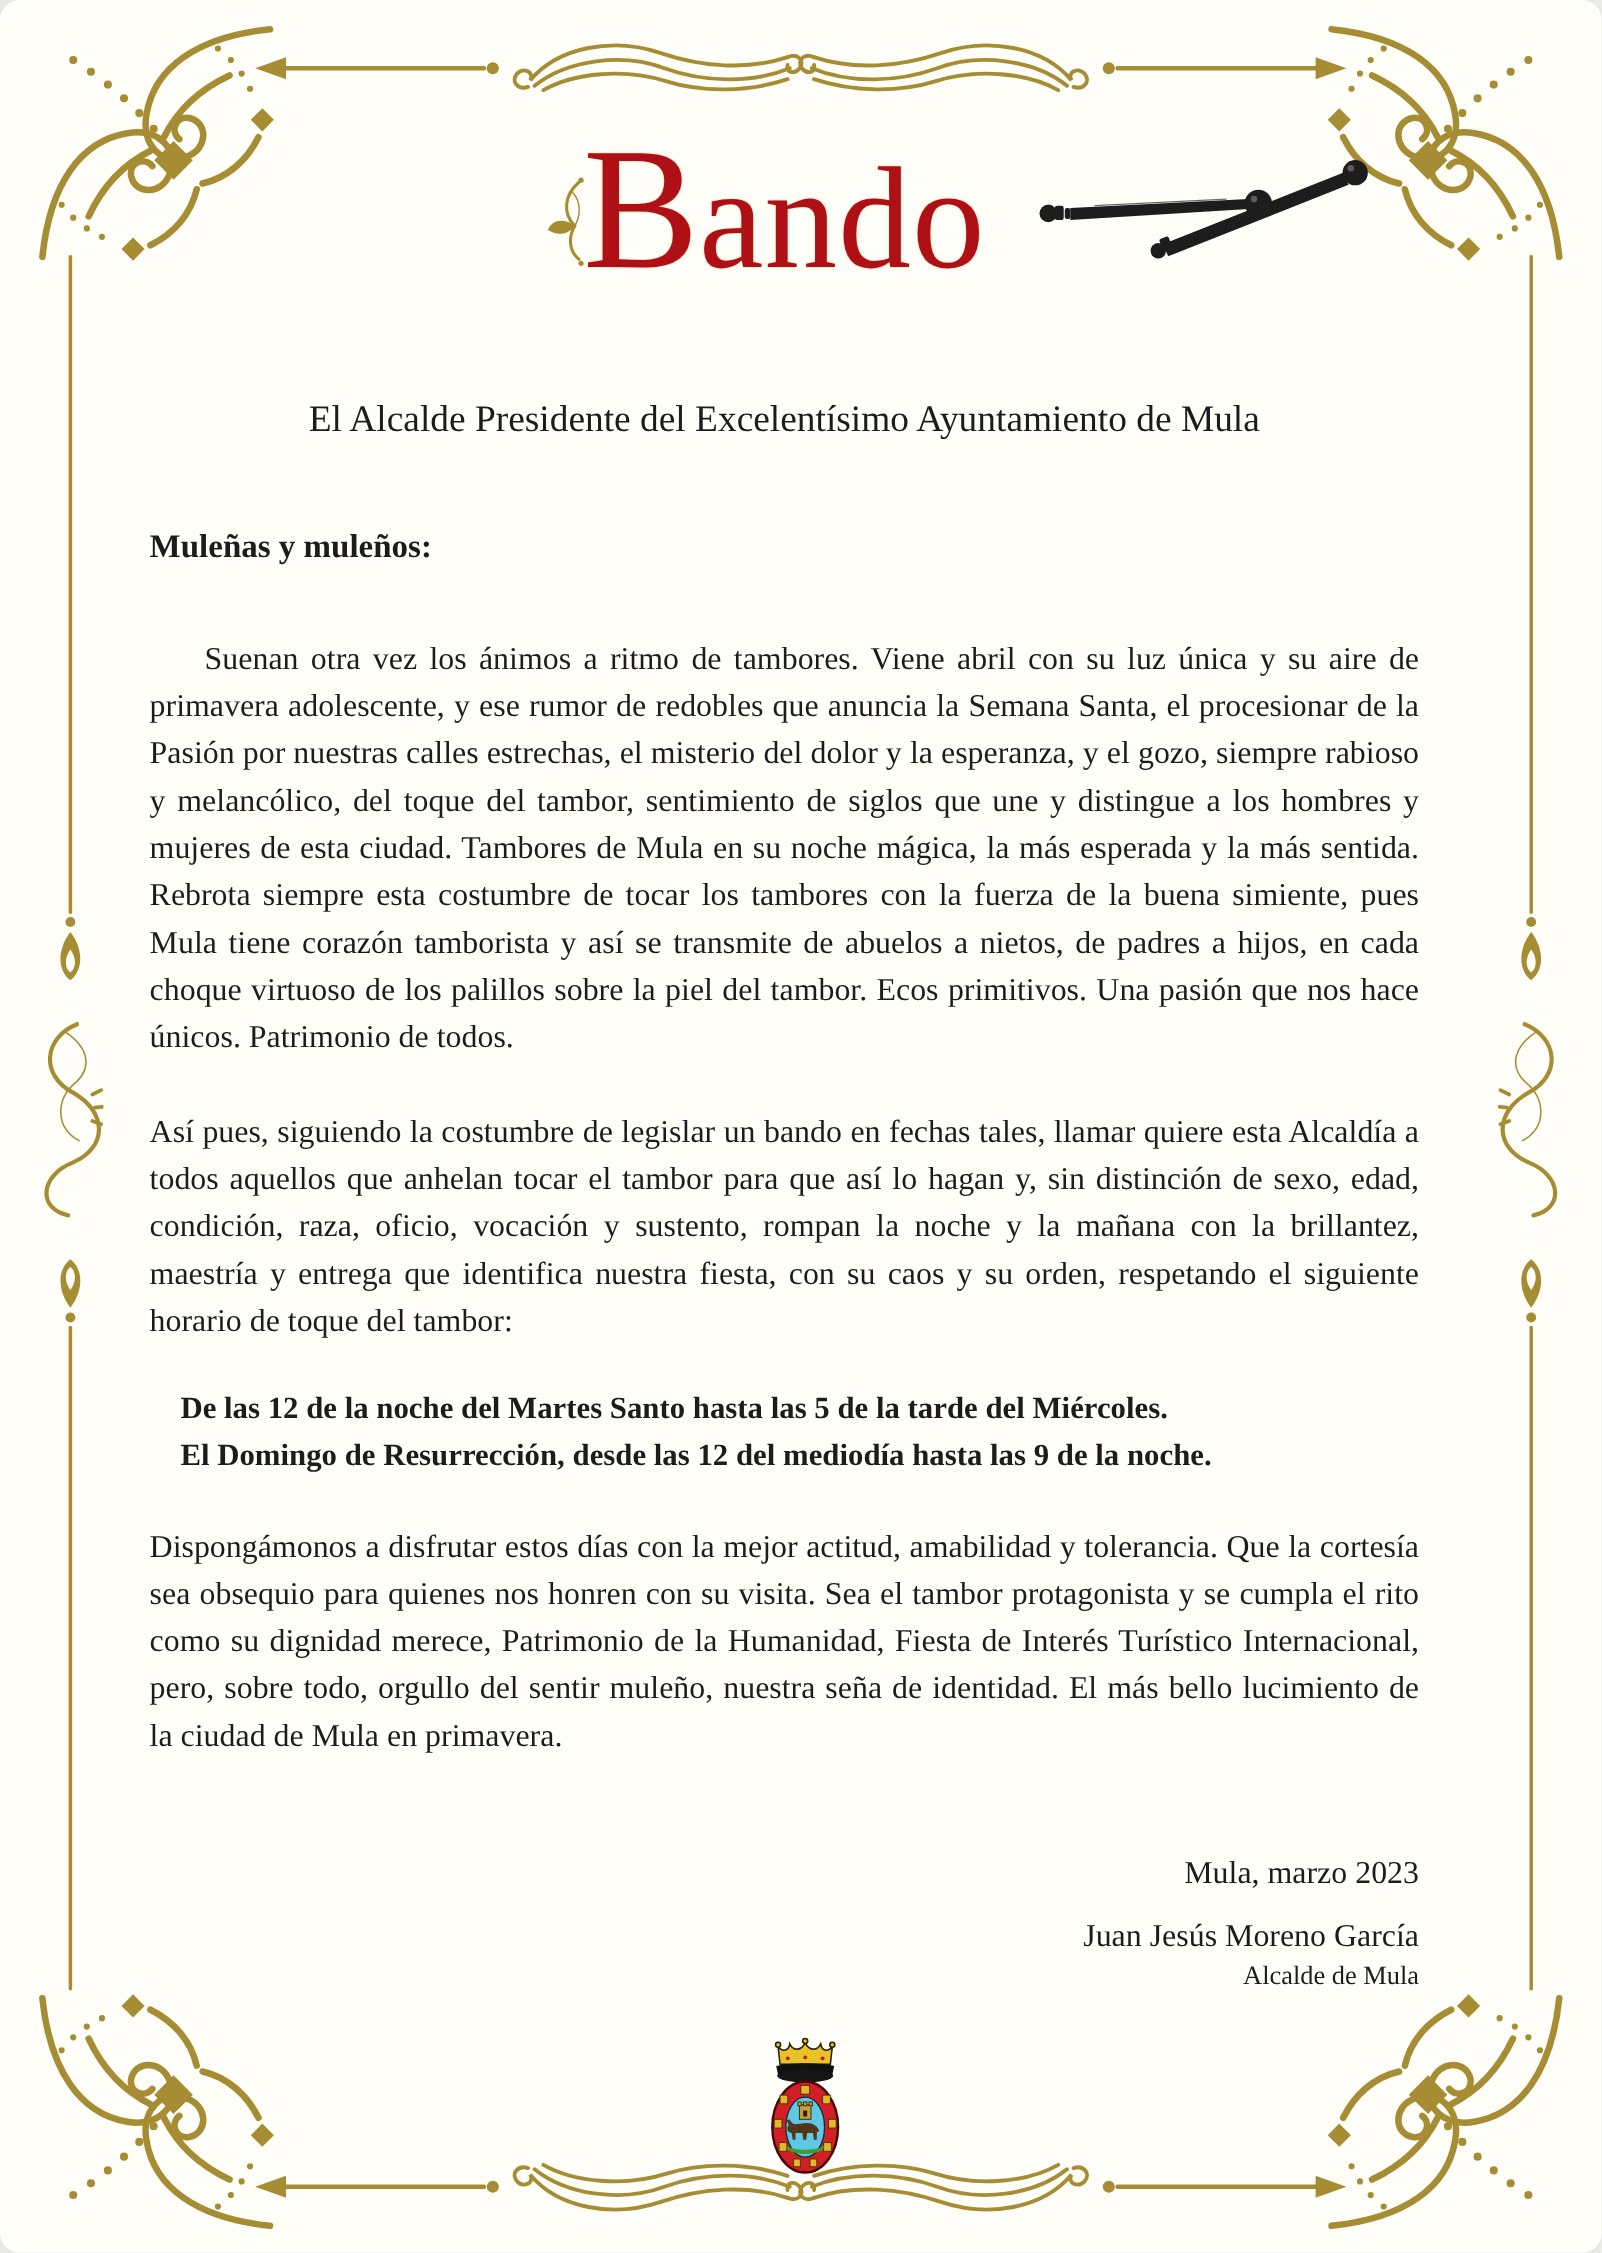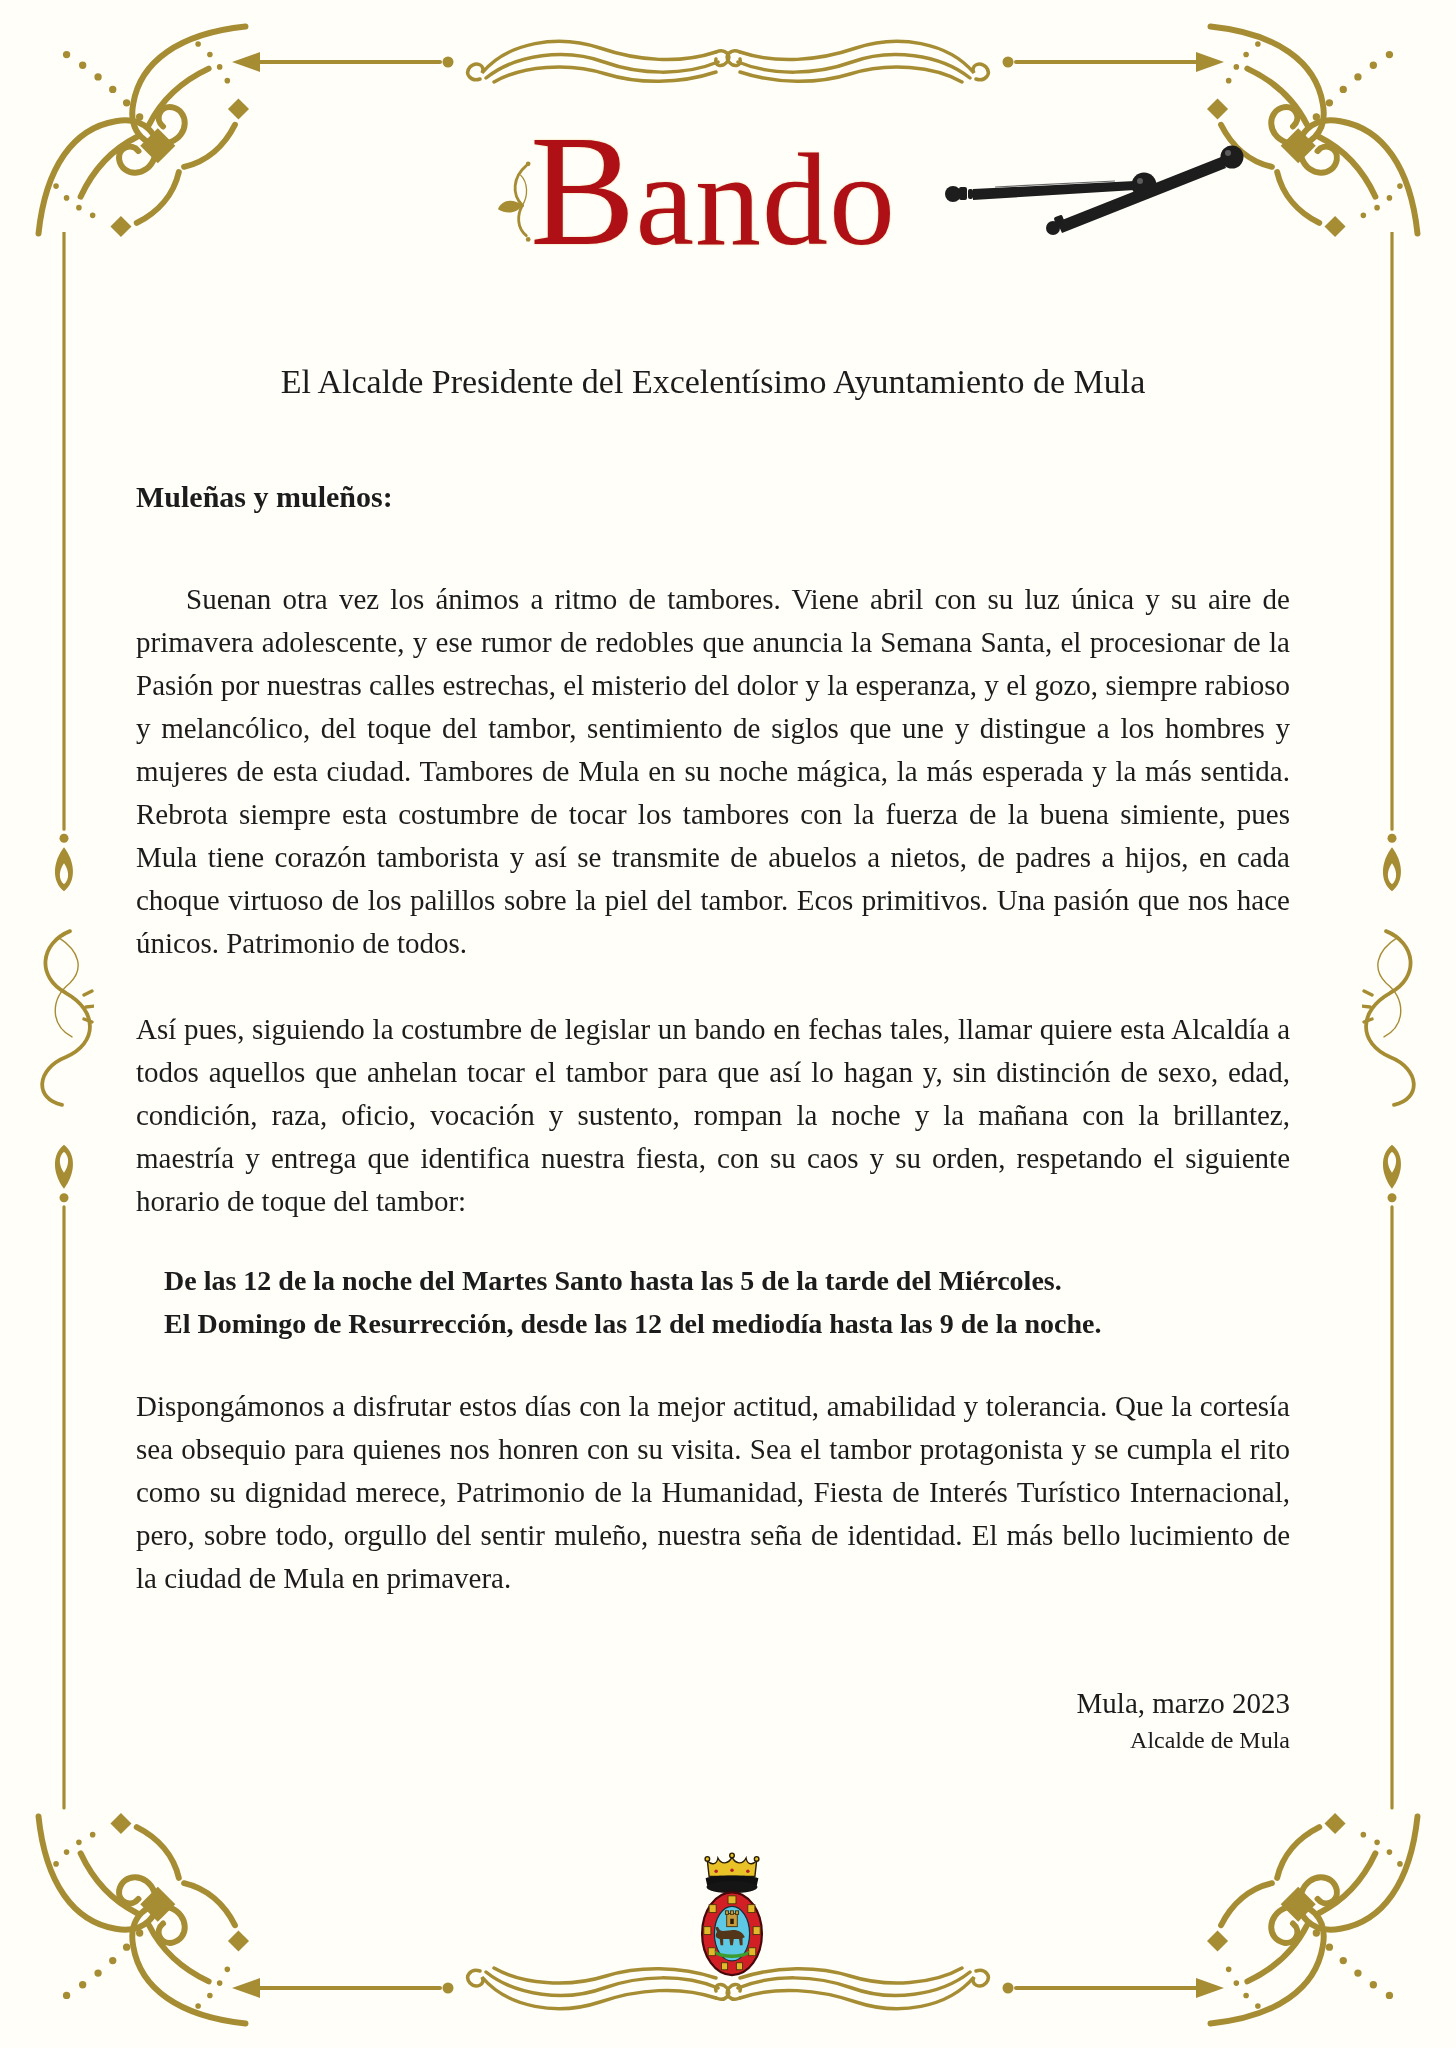--- a/index.html
+++ b/index.html
@@ -4,20 +4,21 @@
 <style>
   html,body{margin:0;padding:0;background:#e8e8e8;}
   .page{
     position:relative;
     width:1456px;height:2048px;
     margin:0 auto;
     background:#fffef9;
     overflow:hidden;
     font-family:"Liberation Serif","DejaVu Serif",serif;
     color:#1c1c1c;
+    border-radius:18px;
   }
   svg{display:block;}
   .defs-holder{position:absolute;width:0;height:0;overflow:hidden;}
 
   
   .corner{position:absolute;width:228px;height:228px;}
   .corner.tl{left:28px;top:16px;}
   .corner.tr{right:28px;top:16px;transform:scaleX(-1);}
   .corner.bl{left:28px;bottom:14px;transform:scaleY(-1);}
   .corner.br{right:28px;bottom:14px;transform:scale(-1,-1);}
@@ -224,20 +225,21 @@
     <p class="para-1">Suenan otra vez los ánimos a ritmo de tambores. Viene abril con su luz única y su aire de primavera adolescente, y ese rumor de redobles que anuncia la Semana Santa, el procesionar de la Pasión por nuestras calles estrechas, el misterio del dolor y la esperanza, y el gozo, siempre rabioso y melancólico, del toque del tambor, sentimiento de siglos que une y distingue a los hombres y mujeres de esta ciudad. Tambores de Mula en su noche mágica, la más esperada y la más sentida. Rebrota siempre esta costumbre de tocar los tambores con la fuerza de la buena simiente, pues Mula tiene corazón tamborista y así se transmite de abuelos a nietos, de padres a hijos, en cada choque virtuoso de los palillos sobre la piel del tambor. Ecos primitivos. Una pasión que nos hace únicos. Patrimonio de todos.</p>
     <p class="para-2">Así pues, siguiendo la costumbre de legislar un bando en fechas tales, llamar quiere esta Alcaldía a todos aquellos que anhelan tocar el tambor para que así lo hagan y, sin distinción de sexo, edad, condición, raza, oficio, vocación y sustento, rompan la noche y la mañana con la brillantez, maestría y entrega que identifica nuestra fiesta, con su caos y su orden, respetando el siguiente horario de toque del tambor:</p>
     <div class="schedule">
       <p>De las 12 de la noche del Martes Santo hasta las 5 de la tarde del Miércoles.</p>
       <p>El Domingo de Resurrección, desde las 12 del mediodía hasta las 9 de la noche.</p>
     </div>
     <p class="para-3">Dispongámonos a disfrutar estos días con la mejor actitud, amabilidad y tolerancia.  Que la cortesía sea obsequio para quienes nos honren con su visita. Sea el tambor protagonista y se cumpla el rito como su dignidad merece, Patrimonio de la Humanidad, Fiesta de Interés Turístico Internacional, pero, sobre todo, orgullo del sentir muleño, nuestra seña de identidad. El más bello lucimiento de la ciudad de Mula en primavera.</p>
 
     <div class="signature">
       <p>Mula, marzo 2023</p>
+      <p class="sig-name">Juan Jesús Moreno García</p>
       <p class="sig-role">Alcalde de Mula</p>
     </div>
   </div>
 
   <svg class="shield" viewBox="0 0 100 160">
       <use href="#shield"></use>
     </svg>
 
 </div>
 

